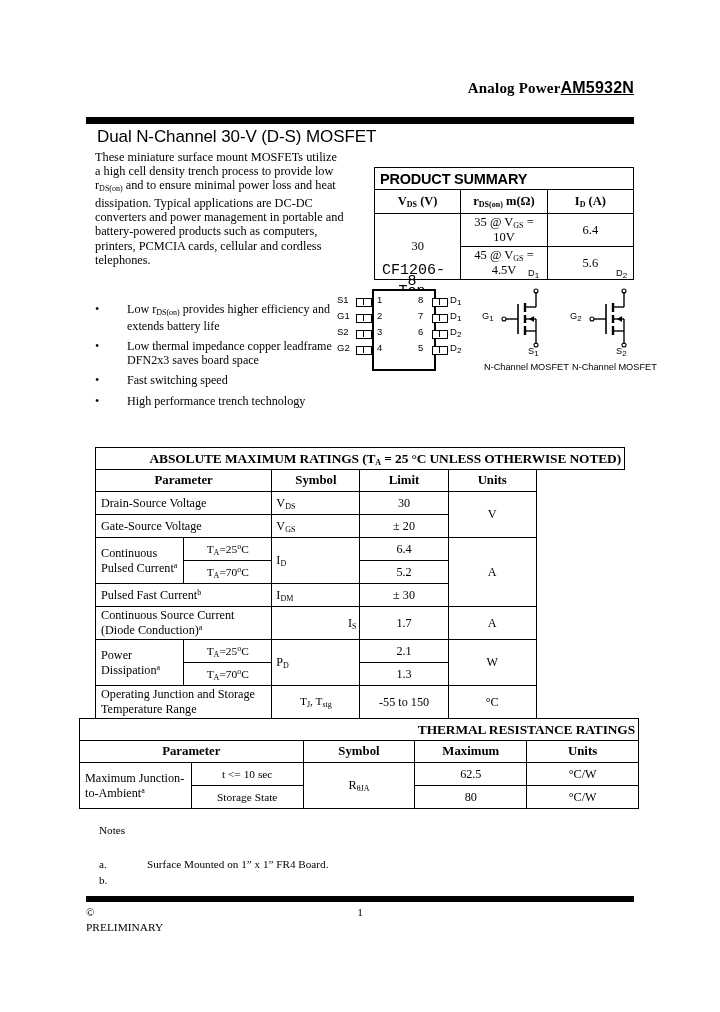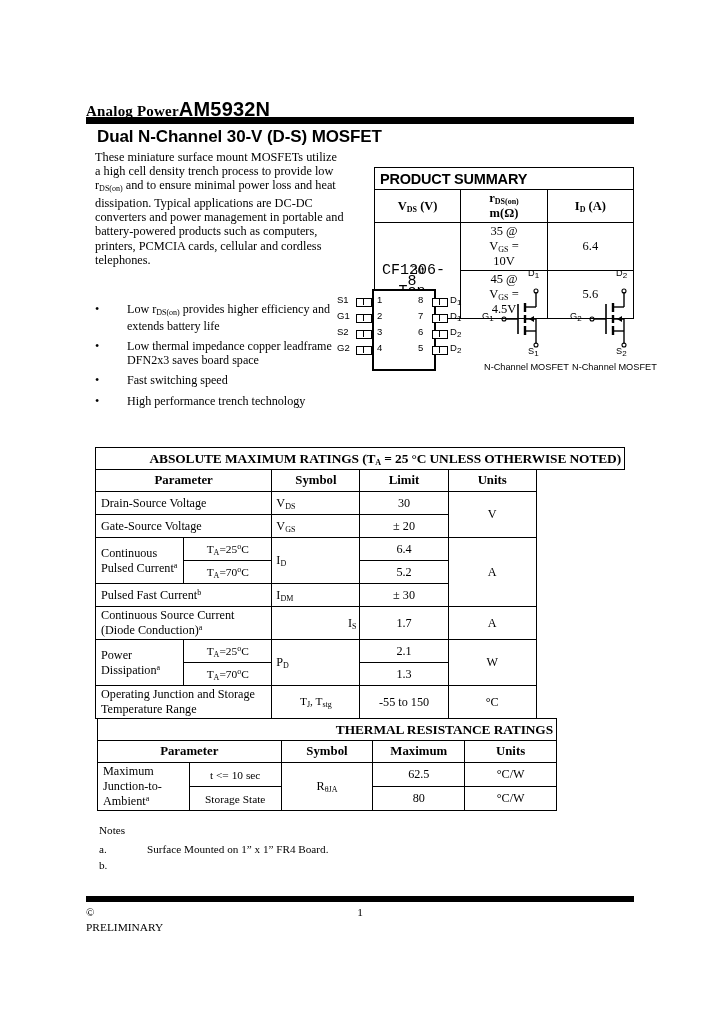--- a/index.html
+++ b/index.html
@@ -17,49 +17,50 @@
   }
   .page {
     position: absolute;
     left: 0; top: 0;
     width: 720px; height: 1012px;
   }
 
   
   .hdr-row {
     position: absolute;
-    left: 86px; top: 98px;
+    left: 86px; top: 79px;
     width: 548px;
     display: flex;
-    justify-content: flex-start;
+    justify-content: flex-end;
     align-items: baseline;
   }
   .hdr-company {
     font-family: "Liberation Serif", serif;
     font-weight: bold;
     font-size: 15px;
     letter-spacing: .2px;
   }
   .hdr-part {
     font-family: "Liberation Sans", sans-serif;
     font-weight: bold;
-    font-size: 20px;
+    font-size: 16px;
     letter-spacing: .2px;
+    text-decoration: underline;
   }
   .rule-top {
     position: absolute;
     left: 86px; top: 117px;
     width: 548px; height: 7px;
     background: #000;
   }
   .doc-title {
     position: absolute;
     left: 97px; top: 127px;
     font-family: "Liberation Sans", sans-serif;
-    font-weight: bold;
+    font-weight: normal;
     font-size: 17px;
     letter-spacing: -.1px;
   }
 
   
   .desc {
     position: absolute;
     left: 95px; top: 150px;
     width: 250px;
     font-size: 12.3px;
@@ -94,21 +95,21 @@
     left: 374px; top: 167px;
     width: 260px;
     border-collapse: collapse;
     table-layout: fixed;
   }
   .ps-table td {
     border: 1.3px solid #000;
     text-align: center;
     vertical-align: middle;
     font-size: 12.5px;
-    padding: 1px 20px;
+    padding: 1px 4px;
   }
   .ps-title {
     font-family: "Liberation Sans", sans-serif !important;
     font-weight: bold;
     font-size: 14.5px !important;
     text-align: left !important;
     padding-left: 5px !important;
     height: 19px;
     letter-spacing: -.2px;
   }
@@ -196,31 +197,31 @@
     font-weight: bold;
     text-align: center;
     font-size: 12.8px;
     height: 19px;
   }
   .spec .param { text-align: left; padding-left: 5px; height: 20px; }
   .spec .ctr   { text-align: center; }
   .spec .cond  { text-align: center; font-size: 11.4px; height: 20px; }
 
   .abs { left: 95px; top: 447px; width: 530px; }
-  .thr { left: 97px; top: 718px; width: 460px; }
+  .thr { left: 79px; top: 718px; width: 560px; }
 
   
   .notes {
     position: absolute;
     left: 99px; top: 822px;
     width: 450px;
     font-size: 11.2px;
     line-height: 16.5px;
   }
-  .notes .nhead { margin-bottom: 2px; }
+  .notes .nhead { margin-bottom: 17px; }
   .notes .nrow { position: relative; padding-left: 48px; }
   .notes .nkey { position: absolute; left: 0; top: 0; }
 
   
   .rule-bot {
     position: absolute;
     left: 86px; top: 896px;
     width: 548px; height: 6px;
     background: #000;
   }

